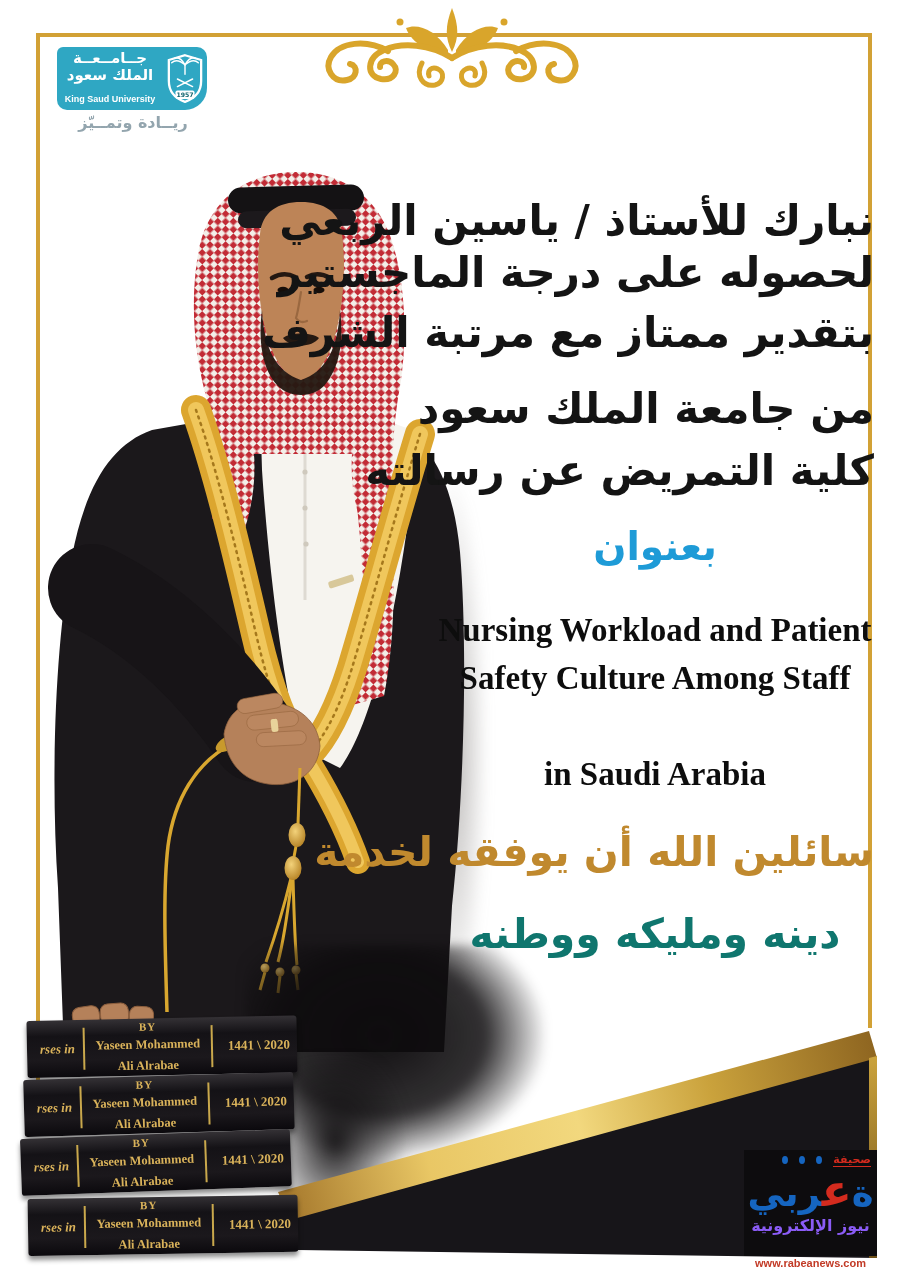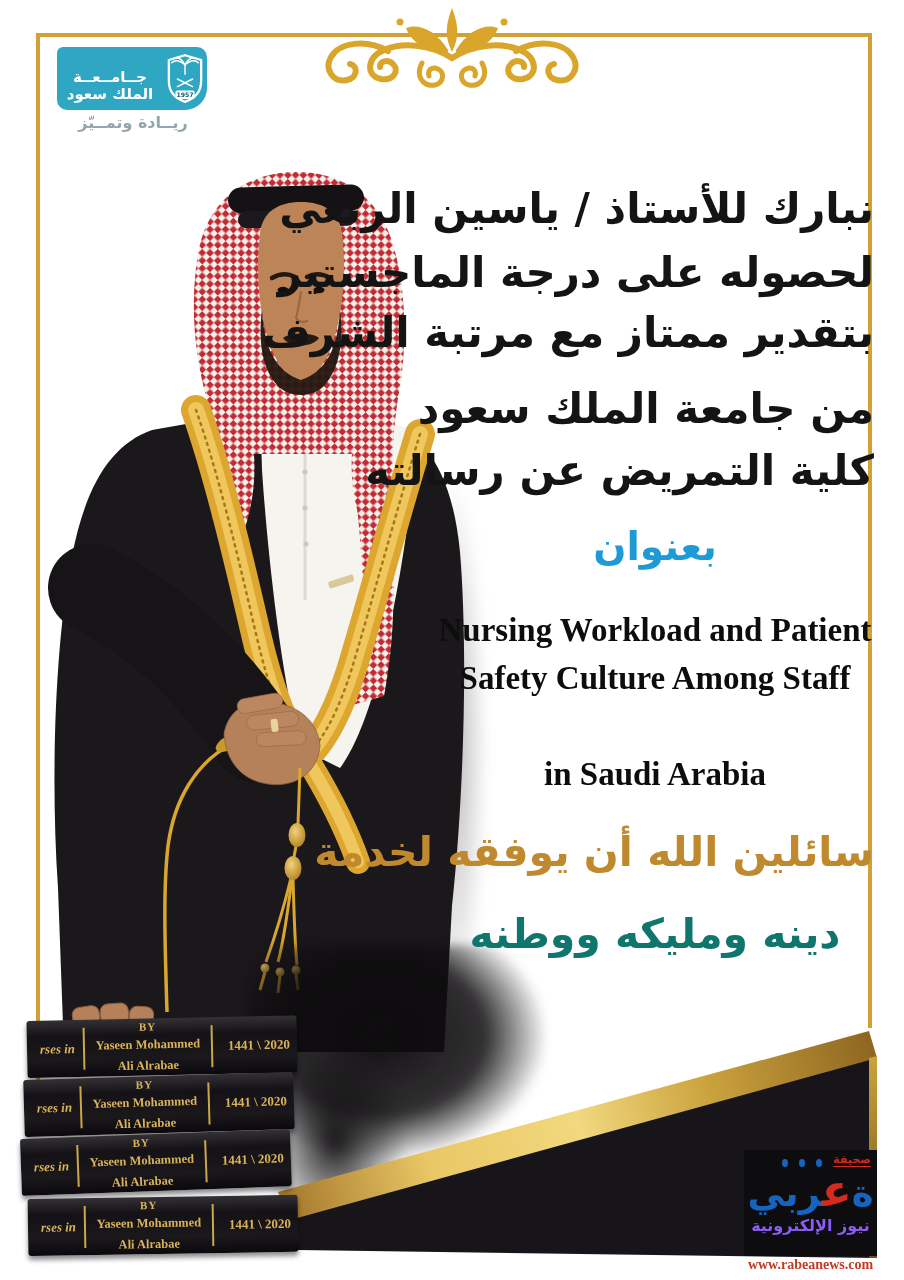--- a/index.html
+++ b/index.html
@@ -11,21 +11,21 @@
   .frame-top{left:36px;top:33px;width:836px;height:4px;background:#d2a135;z-index:1;}
   .frame-left{left:36px;top:33px;width:4px;height:1100px;background:#d2a135;z-index:1;}
   .frame-right{left:868px;top:33px;width:4px;height:995px;background:#d2a135;z-index:1;}
 
   
   .ornament{left:302px;top:0;z-index:2;}
 
   
   .ksu{left:57px;top:47px;width:150px;height:63px;background:#2fa7c3;
        border-radius:6px 10px 22px 10px;display:flex;color:#fff;z-index:3;}
-  .ksu-text{flex:1;text-align:center;padding-top:22px;direction:rtl;line-height:1.1;}
+  .ksu-text{flex:1;text-align:center;padding-top:3px;direction:rtl;line-height:1.1;}
   .ksu-ar1{font-size:15px;font-weight:bold;letter-spacing:3px;}
   .ksu-ar2{font-size:15px;font-weight:bold;}
   .ksu-en{font-size:9px;font-weight:bold;font-family:"Liberation Sans",sans-serif;margin-top:12px;}
   .ksu-emblem{width:44px;display:flex;align-items:center;justify-content:center;}
   .ksu-tagline{left:60px;top:113px;width:146px;text-align:center;color:#93a5ae;
                font-size:16px;font-weight:bold;direction:rtl;z-index:3;}
 
   
   .col{z-index:6;left:436px;width:438px;text-align:center;}
   .ar-big{font-size:42px;font-weight:700;color:#141414;direction:rtl;white-space:nowrap;}
@@ -67,29 +67,29 @@
   .b3{left:21px;top:1139px;transform:rotate(-2.1deg);}
   .b4{left:28px;top:1199px;transform:rotate(-0.9deg);}
   .finger{position:absolute;z-index:6;background:#b5815a;border:1px solid #8d5f3e;border-radius:8px;}
   .f1{left:72px;top:1006px;width:26px;height:18px;transform:rotate(-8deg);}
   .f2{left:100px;top:1003px;width:27px;height:20px;transform:rotate(-4deg);}
   .f3{left:129px;top:1006px;width:23px;height:18px;transform:rotate(2deg);}
 
   
   .newsbox{left:744px;top:1150px;width:133px;height:106px;background:#0d0c0e;z-index:8;
            display:flex;flex-direction:column;align-items:center;}
-  .news-toprow{width:100%;display:flex;justify-content:flex-end;align-items:flex-end;
+  .news-toprow{width:100%;display:flex;justify-content:flex-end;align-items:center;
                padding:3px 6px 0 0;box-sizing:border-box;gap:11px;}
   .bluedot{width:6px;height:8px;border-radius:50%;background:#1565c0;display:inline-block;}
   .news-top{color:#d42b1e;font-size:11px;font-weight:bold;border-bottom:1px solid #d42b1e;direction:rtl;}
   .news-name{font-size:37px;font-weight:bold;color:#1565c0;line-height:1.05;direction:rtl;margin-top:1px;}
   .news-name .hi{color:#d42b1e;font-size:44px;}
   .news-sub{color:#8b5cf6;font-size:16px;font-weight:bold;direction:rtl;margin-top:2px;}
   .news-url{left:744px;top:1257px;width:133px;text-align:center;color:#c23a26;font-weight:bold;
-            font-size:14px;z-index:9;font-family:Liberation Serif, serif;}
+            font-size:11px;z-index:9;font-family:Liberation Sans, sans-serif;}
 </style>
 </head>
 <body>
 
 <div class="canvas">
 
   <div class="abs frame-top"></div>
   <div class="abs frame-left"></div>
   <div class="abs frame-right"></div>
 
@@ -275,21 +275,21 @@
     <span class="byear">1441 \ 2020</span>
   </div>
   <div class="book b4">
     <span class="bleft">rses in</span>
     <span class="brule"></span>
     <span class="bmid"><span class="bby" style="display:block">BY</span><span class="bauthor">Yaseen Mohammed Ali Alrabae</span></span>
     <span class="brule"></span>
     <span class="byear">1441 \ 2020</span>
   </div>
 
-  <div class="abs col ar-big" style="top:184px;">نبارك للأستاذ / ياسين الربعي</div>
+  <div class="abs col ar-big" style="top:196px;">نبارك للأستاذ / ياسين الربعي</div>
   <div class="abs col ar-big" style="top:248px;">لحصوله على درجة الماجستير</div>
   <div class="abs col ar-big" style="top:308px;">بتقدير ممتاز مع مرتبة الشرف</div>
   <div class="abs col ar-big" style="top:384px;">من جامعة الملك سعود</div>
   <div class="abs col ar-big" style="top:446px;">كلية التمريض عن رسالته</div>
   <div class="abs col label-blue" style="top:524px;color:#1e9bd7;">بعنوان</div>
 
   <div class="abs col en-title" style="top:606px;">Nursing Workload and Patient</div>
   <div class="abs col en-title" style="top:654px;">Safety Culture Among Staff</div>
   <div class="abs col en-title" style="top:750px;">in Saudi Arabia</div>
 

